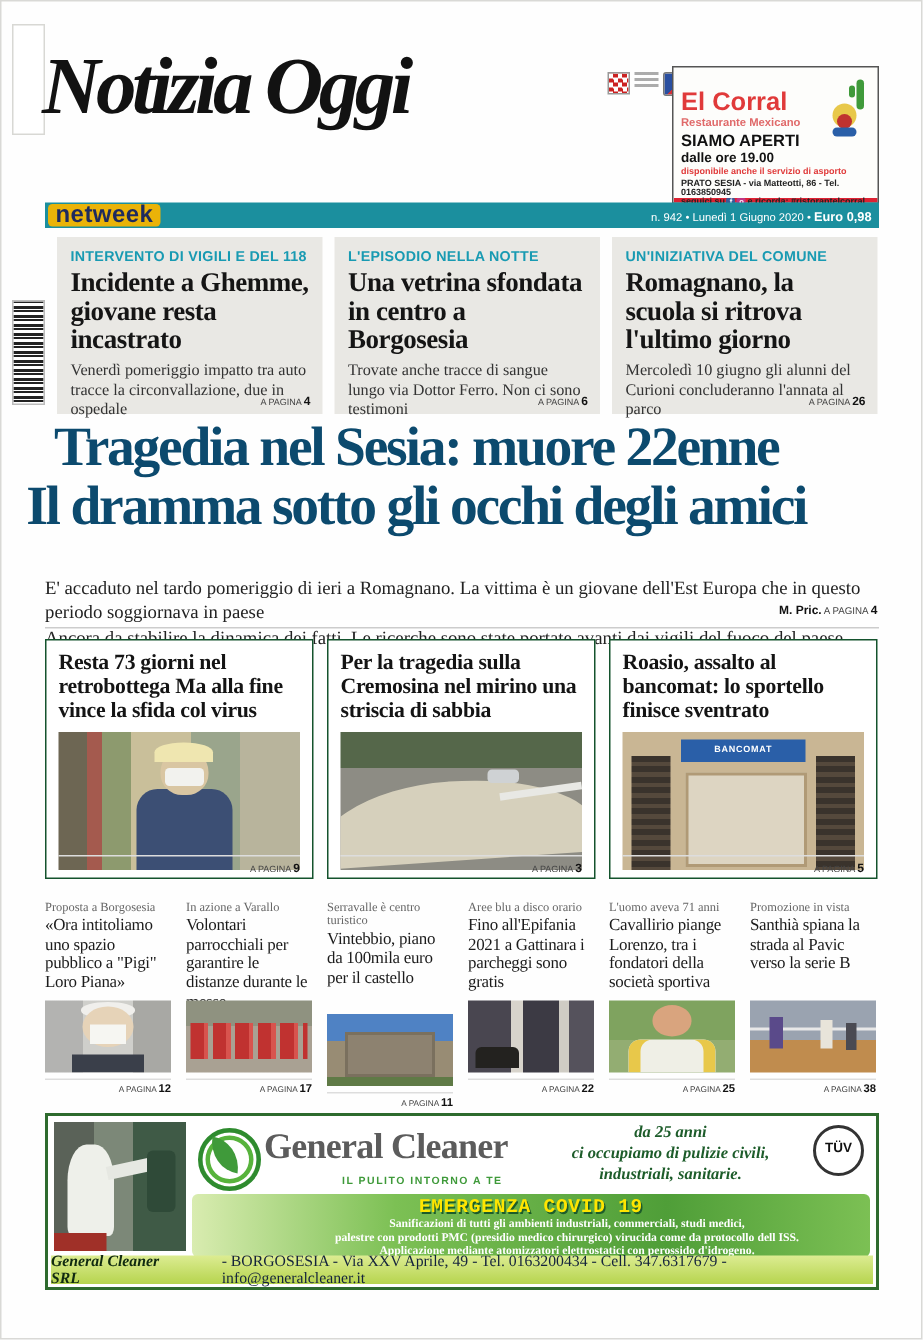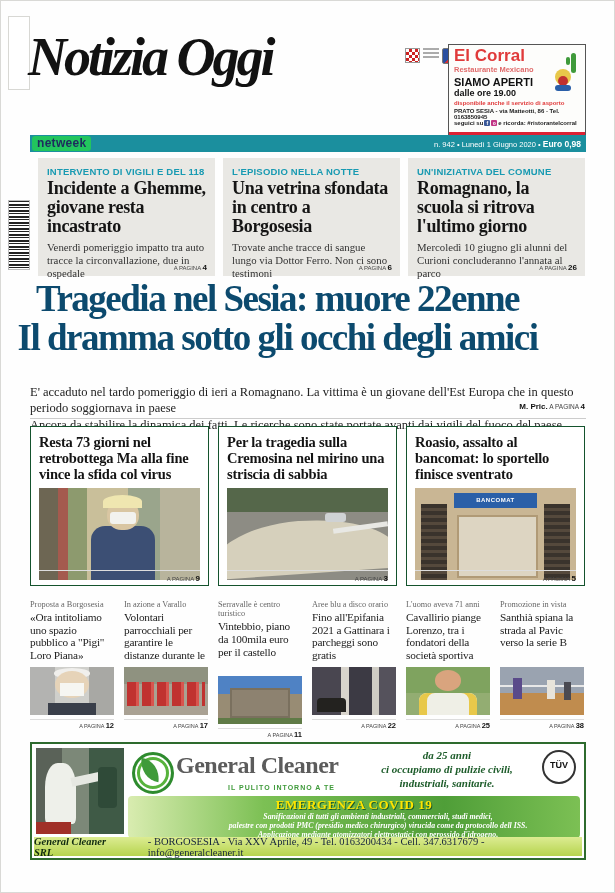--- a/index.html
+++ b/index.html
@@ -10,37 +10,37 @@
   .stamp-box{position:absolute;left:8px;top:16px;width:20px;height:72px;border:1px solid #d8d8d4;background:#fff;}
   .masthead-title{position:absolute;left:28px;top:30px;width:420px;font-size:54px;font-weight:bold;
         font-style:italic;letter-spacing:-3px;color:#121212;line-height:1;}
   .mini-logos{position:absolute;left:405px;top:48px;display:flex;gap:3px;}
   .logo-checker{width:13px;height:13px;background:
         repeating-conic-gradient(#c22 0 25%,#fff 0 50%);background-size:6px 6px;border:1px solid #999;}
   .logo-lines{width:16px;height:13px;background:linear-gradient(180deg,#888 0 2px,transparent 2px 4px,#888 4px 6px,transparent 6px 8px,#888 8px 10px,transparent 10px);opacity:.7;}
   .logo-flag{width:15px;height:14px;background:linear-gradient(135deg,#2a4fa0 0 55%,#d03038 55%);border:1px solid #777;border-radius:2px;}
   
   .corral{position:absolute;left:448px;top:44px;width:138px;height:92px;border:1px solid #555;
-        background:#fdfdfb;padding:3px 5px;box-sizing:border-box;font-family:"Liberation Sans",sans-serif;
+        background:#fdfdfb;padding:15px 5px;box-sizing:border-box;font-family:"Liberation Sans",sans-serif;
         box-shadow:inset 0 -3px 0 #d23;}
   .corral-title{color:#e03a3a;font-size:17px;font-weight:bold;line-height:.95;}
   .corral-sub{color:#e06a6a;font-size:7.5px;font-weight:bold;margin-top:1px;}
   .corral-open{color:#111;font-size:11px;font-weight:bold;margin-top:2px;}
   .corral-hours{color:#111;font-size:9px;font-weight:bold;}
   .corral-service{color:#e03a3a;font-size:6px;font-weight:bold;margin-top:2px;}
   .corral-addr{color:#222;font-size:6px;font-weight:bold;margin-top:2px;}
   .corral-social{color:#222;font-size:6px;font-weight:bold;display:flex;align-items:center;gap:1px;}
   .soc{display:inline-block;width:6px;height:6px;font-size:5px;line-height:6px;text-align:center;color:#fff;border-radius:1px;}
   .soc.fb{background:#3b5998;}
   .soc.ig{background:#c13584;}
   .cactus{position:absolute;right:4px;top:6px;}
   
   .tealbar{position:absolute;left:30px;top:135px;width:556px;height:17px;background:#1b8f9e;
         display:flex;align-items:center;justify-content:space-between;font-family:"Liberation Sans",sans-serif;}
-  .netweek{background:#22c55e;border-radius:3px;margin-left:2px;padding:0 5px;font-size:12px;font-weight:bold;
+  .netweek{background:#eab308;border-radius:3px;margin-left:2px;padding:0 5px;font-size:16px;font-weight:bold;
         color:#1e2a5e;letter-spacing:.3px;line-height:15px;}
   .issue{color:#fff;font-size:7.5px;margin-right:5px;}
   .issue b{font-size:8.5px;}
   
   .topgrid{position:absolute;left:38px;top:158px;width:548px;display:flex;gap:8px;}
   .topbox{width:177px;height:118px;background:#e9e8e4;padding:8px 9px 4px;box-sizing:border-box;position:relative;}
   .kicker{font-family:"Liberation Sans",sans-serif;font-weight:bold;font-size:9.5px;color:#189ab2;letter-spacing:.2px;}
   .tophead{font-size:18px;font-weight:600;line-height:1.05;color:#151515;margin-top:2px;letter-spacing:-.3px;}
   .topsum{font-size:10.8px;color:#333;line-height:1.2;margin-top:5px;}
   .pageref{position:absolute;right:8px;bottom:4px;font-family:"Liberation Sans",sans-serif;font-size:6px;color:#444;}
@@ -125,23 +125,23 @@
   .cl-brand{position:absolute;left:144px;top:8px;font-size:24px;color:#5c5c5c;font-weight:bold;letter-spacing:-.5px;}
   .cl-tag{position:absolute;left:196px;top:40px;font-family:"Liberation Sans",sans-serif;font-size:7px;
         font-weight:bold;color:#3f9a3a;letter-spacing:1px;}
   .cl-claim{position:absolute;left:320px;top:5px;width:190px;text-align:center;font-style:italic;
         font-weight:bold;color:#1d5c2a;font-size:11px;line-height:1.25;}
   .cl-tuv{position:absolute;right:8px;top:6px;width:30px;height:30px;border:2px solid #333;border-radius:50%;
         text-align:center;font-family:"Liberation Sans",sans-serif;font-weight:bold;font-size:9px;line-height:26px;color:#111;background:#fff;}
   .cl-green{position:absolute;left:96px;top:52px;right:4px;height:42px;
         background:linear-gradient(90deg,#d9ecb0,#7cc054 30%,#4f9e38 70%,#7cc054);border-radius:4px;
         text-align:center;overflow:hidden;}
-  .cl-covid{font-family:Liberation Serif, serif;font-weight:bold;font-size:13px;color:#ffe500;
+  .cl-covid{font-family:Liberation Mono, monospace;font-weight:bold;font-size:13px;color:#ffe500;
         letter-spacing:.5px;text-shadow:1px 1px 0 #1d5c2a;margin-top:1px;}
-  .cl-body{font-size:7.8px;font-style:italic;font-weight:bold;color:#fff;line-height:1.15;margin-left:48px;}
+  .cl-body{font-size:7.8px;font-weight:bold;color:#fff;line-height:1.15;margin-left:48px;}
   .cl-footer{position:absolute;left:2px;right:2px;bottom:2px;height:19px;
         background:linear-gradient(180deg,#dcec92,#b6d44e);display:flex;align-items:center;justify-content:center;
         font-size:10.5px;color:#14233c;gap:20px;}
   .cl-footer .brand{font-weight:bold;font-style:italic;color:#102a10;}
 </style>
 </head>
 <body>
 
 <div class="page">
 

